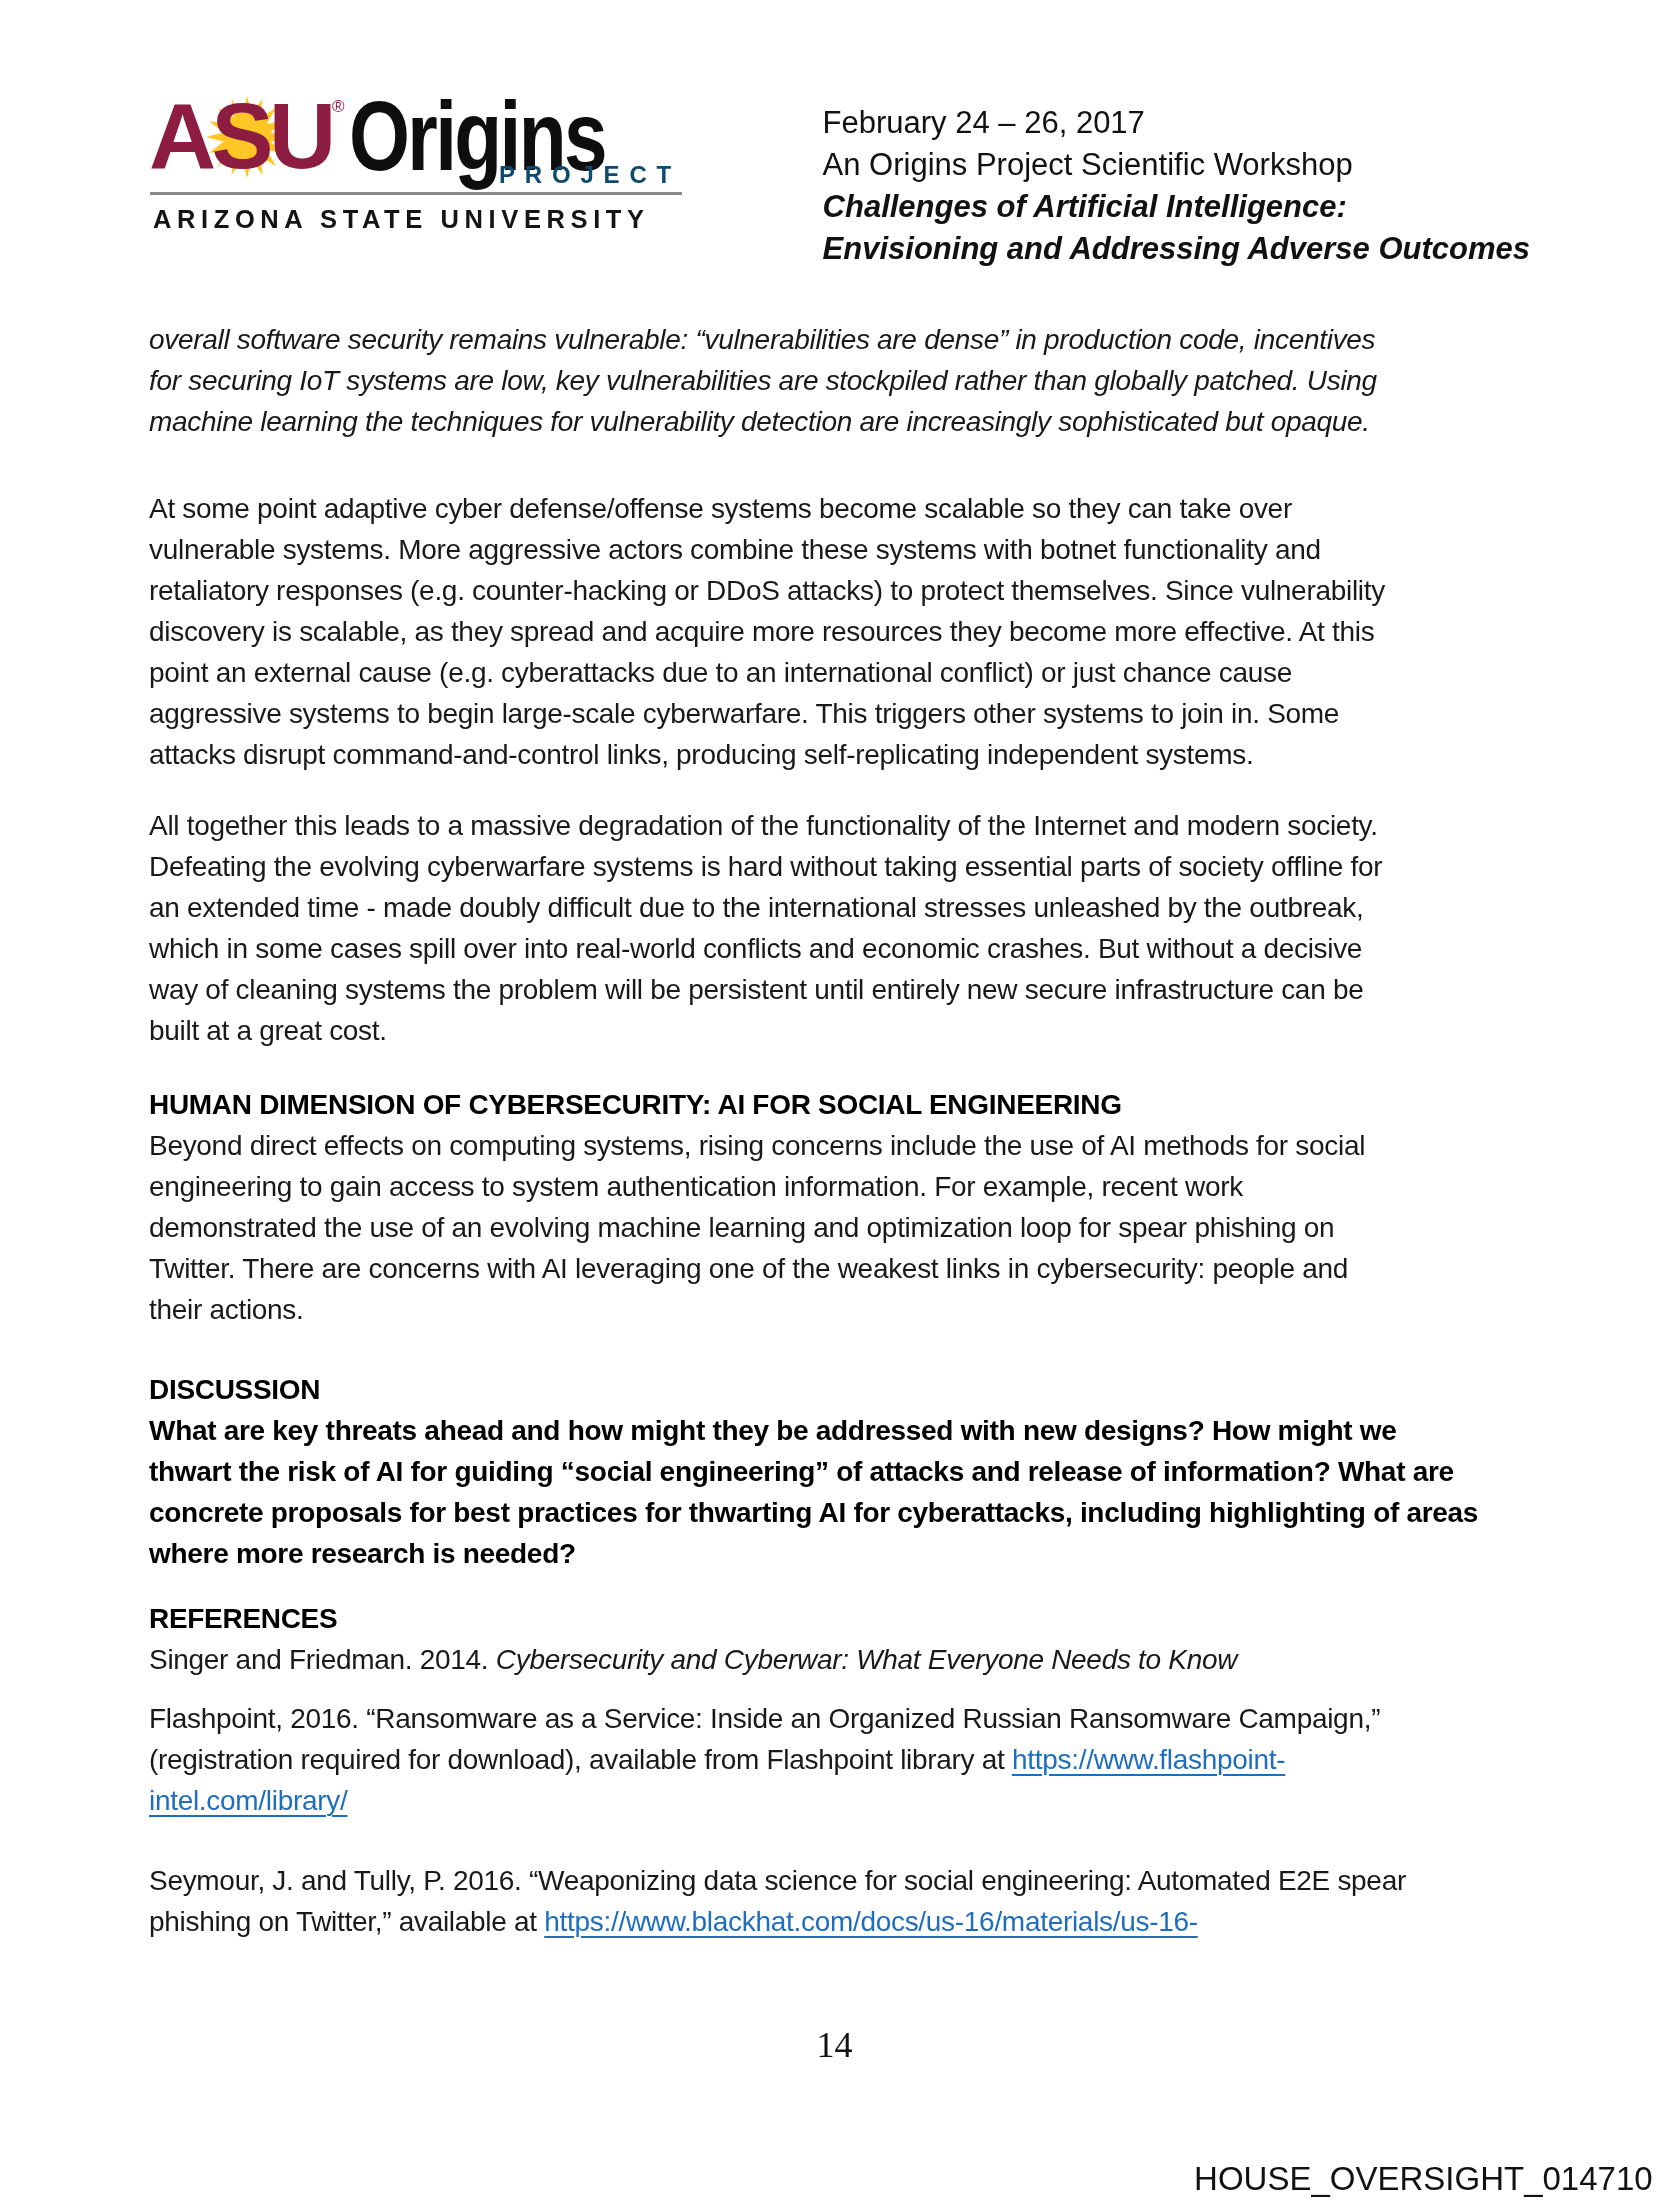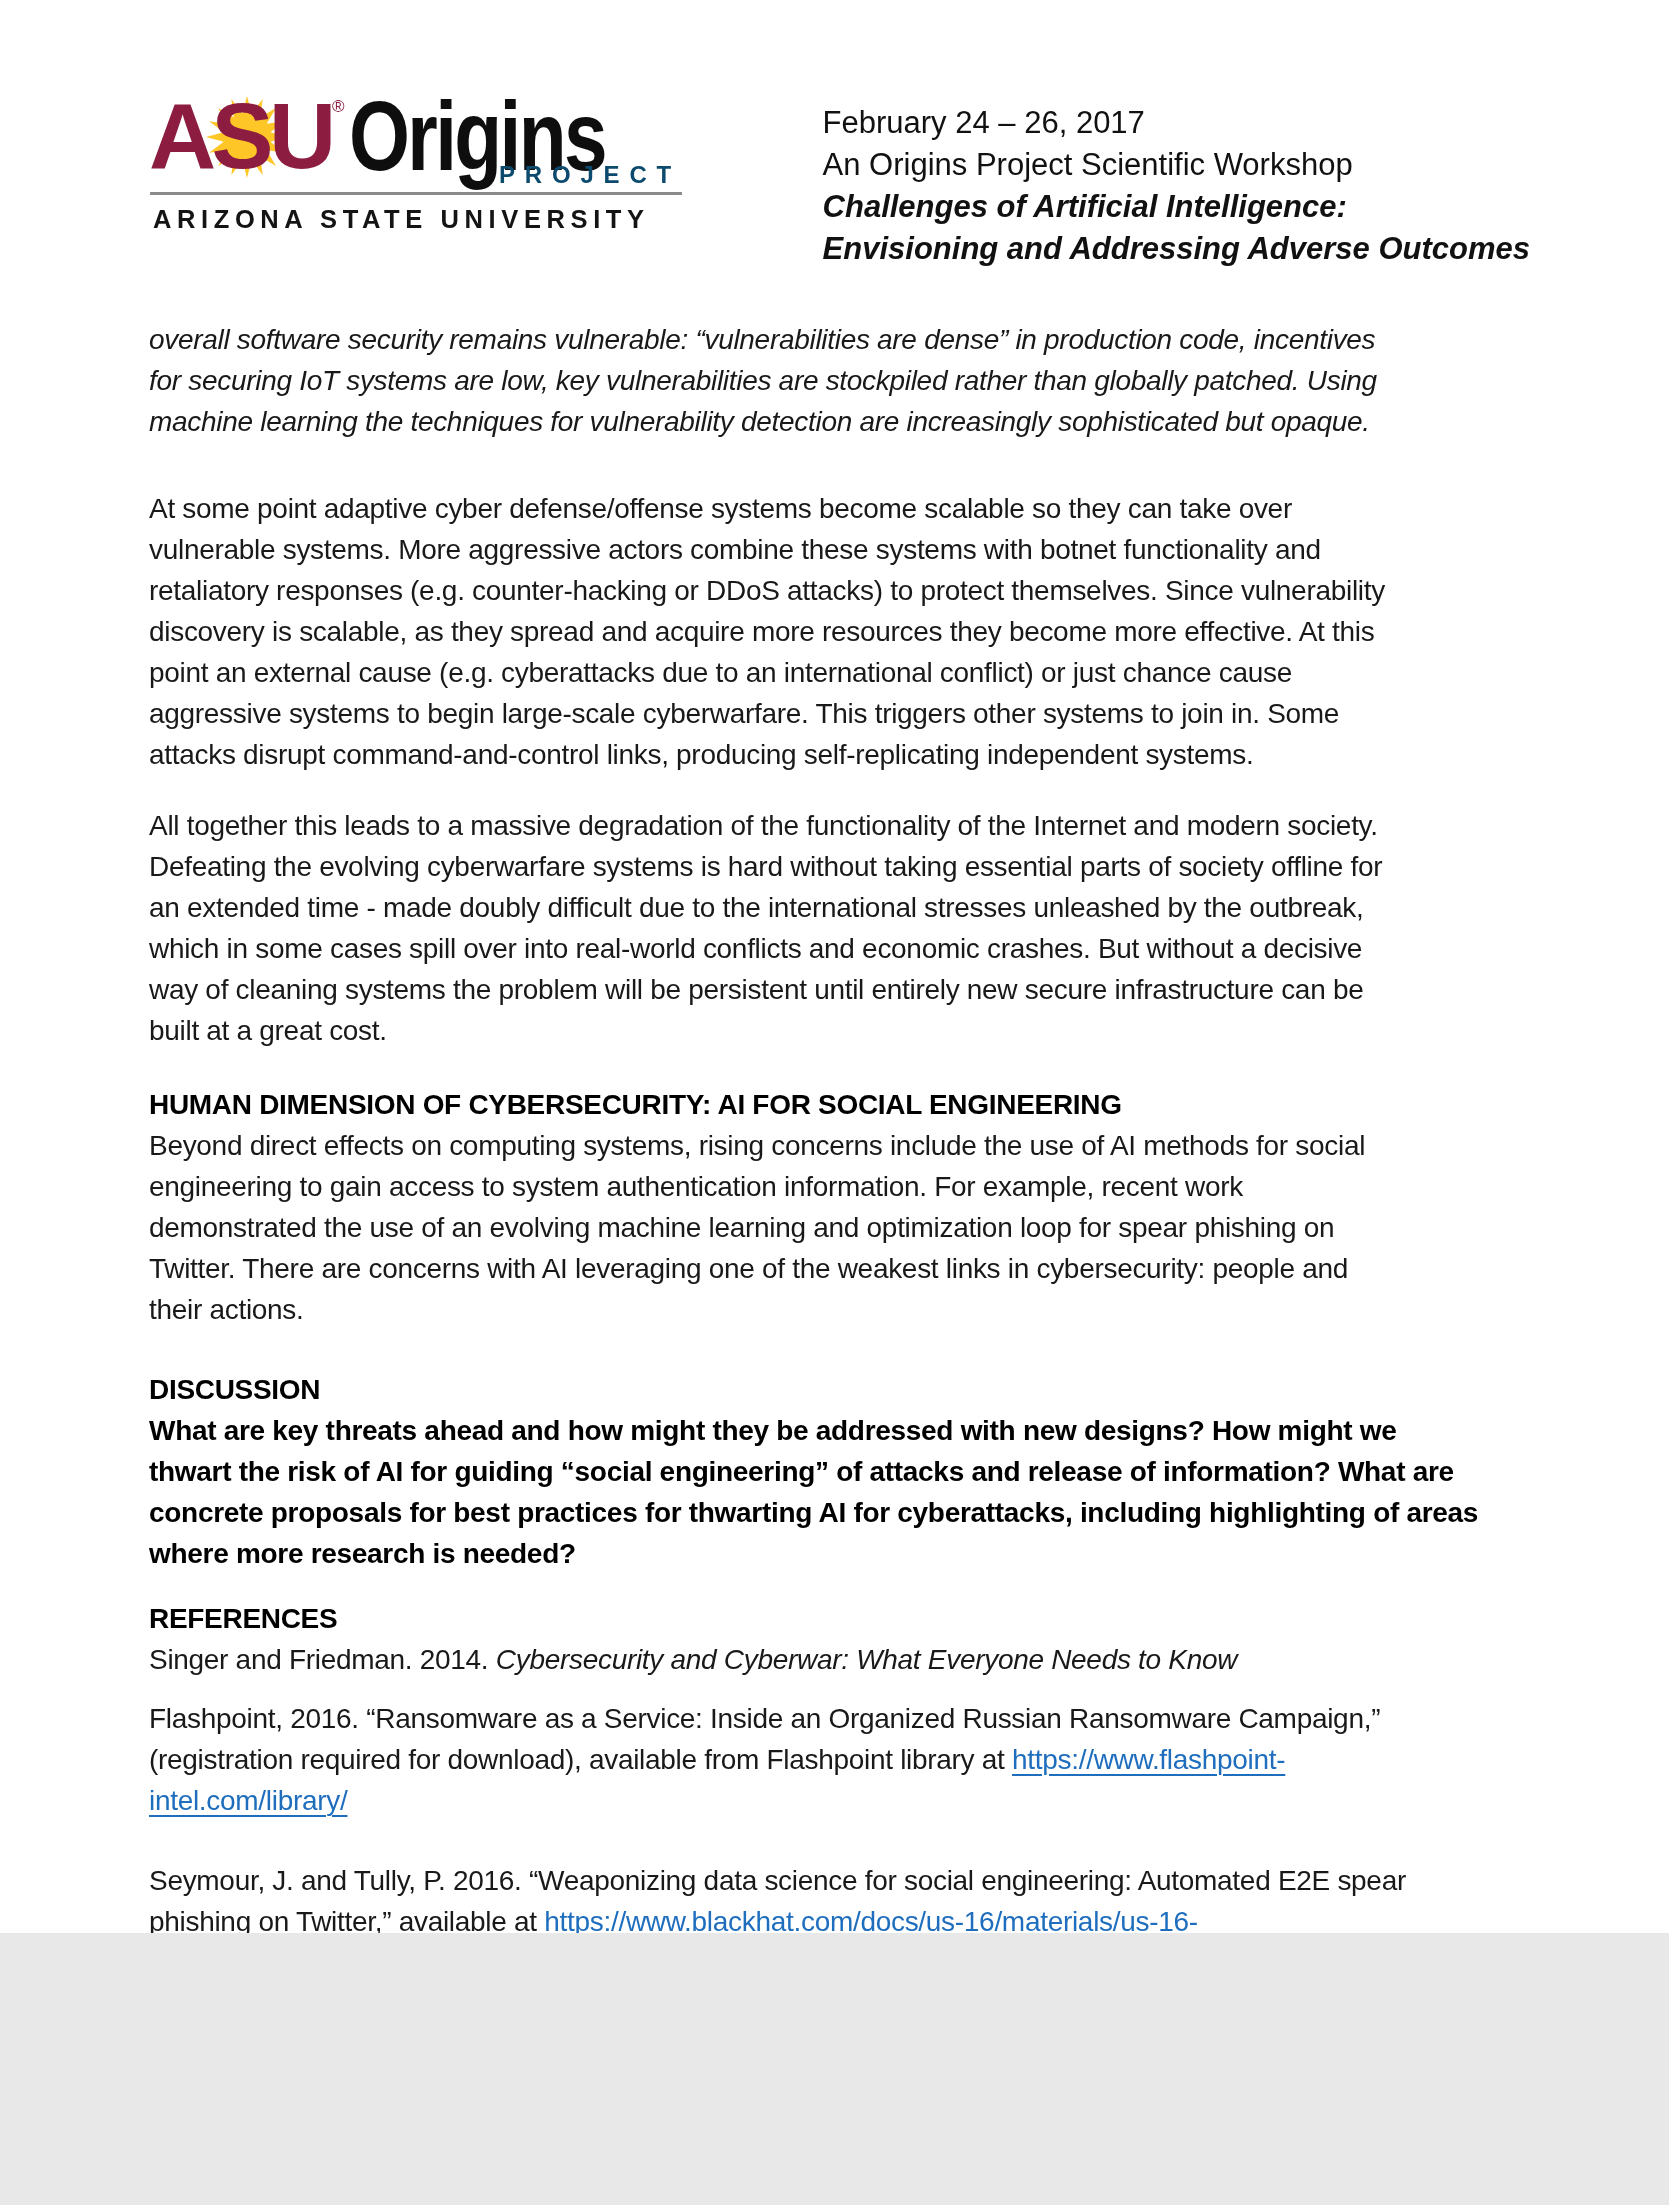--- a/index.html
+++ b/index.html
@@ -1,19 +1,19 @@
 <!DOCTYPE html>
 <html style="font-size:10.5px"><head>
 <meta charset="utf-8">
 <style>
   html, body { margin: 0; padding: 0; background: #e8e8e8; }
   .page {
     position: relative;
     width: 1669px;
-    height: 1933px;
+    height: 2205px;
     background: #ffffff;
     font-family: "Liberation Sans", sans-serif;
     color: #191919;
     overflow: hidden;
   }
 
   
   .logo { position: absolute; left: 149px; top: 96px; width: 537px; height: 141px; }
   .asu-wrap { position: absolute; left: 0; top: 0; width: 196px; height: 82px; }
   .sun { position: absolute; left: 56px; top: 0px; width: 84px; height: 82px; }

